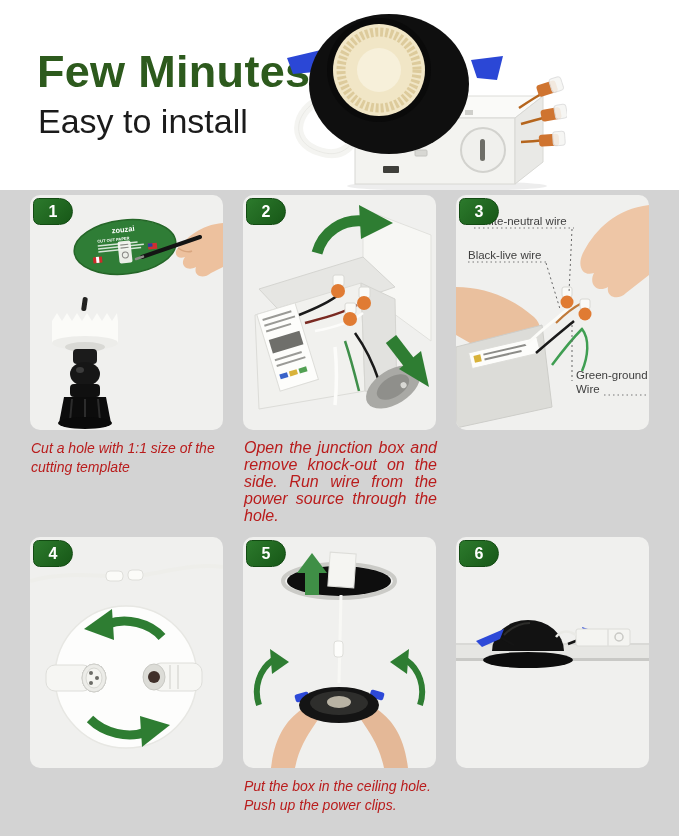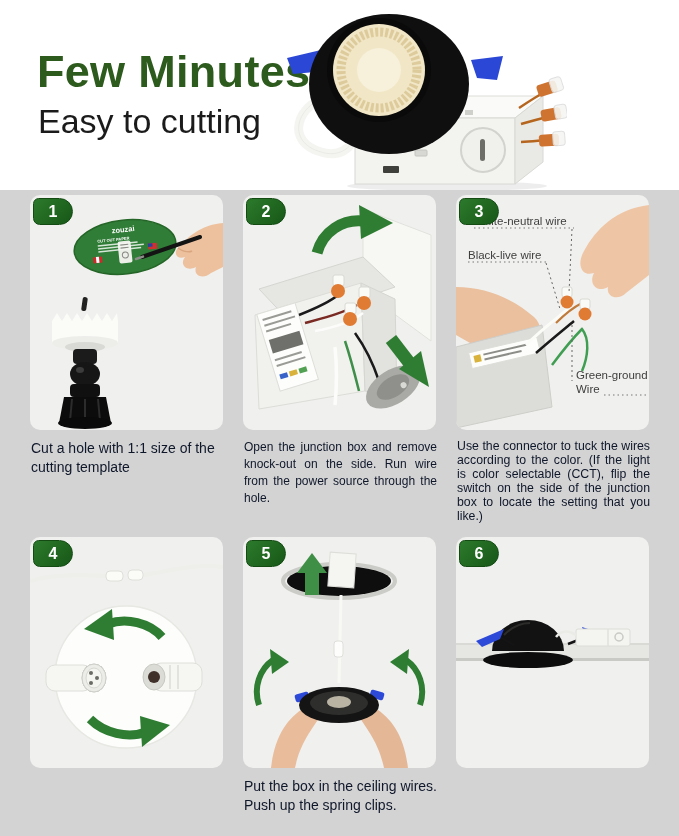--- a/index.html
+++ b/index.html
@@ -15,35 +15,35 @@
               box-sizing:border-box;padding:5px 29px 0 30px;display:grid;
               grid-template-columns:193px 193px 193px;grid-template-rows:342px 299px;column-gap:20px;}
   .step{position:relative;}
   .panel{position:relative;width:193px;background:#f0f0ee;border-radius:10px;overflow:hidden;}
   .row1 .panel{height:235px;}
   .row2 .panel{height:231px;}
   .badge{position:absolute;top:3px;left:3px;width:40px;height:27px;border-radius:6px 14px 14px 7px;
          background:linear-gradient(135deg,#2c7a2c,#175717);border:1px solid #134b13;
          color:#ffffff;font-size:16px;font-weight:bold;display:flex;align-items:center;justify-content:center;
          box-sizing:border-box;z-index:3;}
-  .caption{margin:9px 0 0 1px;width:193px;font-size:14px;line-height:19px;color:#0f172a;}
-  .cap-s2{font-size:12px;line-height:17px;text-align:justify;}
+  .caption{margin:9px 0 0 1px;width:193px;font-size:14px;line-height:19px;color:#b91c1c;font-style:italic;}
+  .cap-s2{font-size:16px;line-height:17px;text-align:justify;}
   .cap-s3{font-size:12.3px;line-height:14px;text-align:justify;}
   svg{display:block;}
   svg text{font-family:"Liberation Sans",sans-serif;}
   .wire-label{font-size:11.5px;fill:#3e3e3e;}
 </style>
 </head>
 <body>
 
 <div class="page">
 
   <div class="header">
     <div class="title">Few Minutes</div>
-    <div class="subtitle">Easy to cutting</div>
+    <div class="subtitle">Easy to install</div>
 
     <svg class="product-photo" width="330" height="190" viewBox="0 0 330 190">
       <g>
         <ellipse cx="210" cy="186" rx="100" ry="5" fill="#000000" opacity="0.07"></ellipse>
         <polygon points="118,118 146,96 306,96 278,118" fill="#fafaf8" stroke="#dcdcd8" stroke-width="1"></polygon>
         <rect x="118" y="118" width="160" height="66" fill="#f3f3f0" stroke="#d8d8d4" stroke-width="1"></rect>
         <polygon points="278,118 306,96 306,162 278,184" fill="#e9e9e6" stroke="#d8d8d4" stroke-width="1"></polygon>
         <circle cx="246" cy="150" r="22" fill="#f0f0ed" stroke="#d2d2ce" stroke-width="2"></circle>
         <rect x="243" y="139" width="5" height="22" rx="2.5" fill="#6e6e68"></rect>
         <rect x="146" y="166" width="16" height="7" rx="1" fill="#3f3f3b"></rect>
@@ -236,21 +236,20 @@
             <text x="12" y="64" class="wire-label">Black-live wire</text>
             <line x1="12" y1="67" x2="92" y2="67" stroke="#777" stroke-width="1" stroke-dasharray="1.5 3"></line>
             <line x1="90" y1="68" x2="104" y2="114" stroke="#666" stroke-width="1" stroke-dasharray="2 3"></line>
             <line x1="116" y1="130" x2="116" y2="186" stroke="#666" stroke-width="1" stroke-dasharray="2 3"></line>
             <text x="120" y="184" class="wire-label">Green-ground</text>
             <text x="120" y="198" class="wire-label">Wire</text>
             <line x1="148" y1="200" x2="193" y2="200" stroke="#777" stroke-width="1" stroke-dasharray="1.5 3"></line>
           </g>
         </svg>
       </div>
-      <div class="caption cap-s3">Use the connector to tuck the wires according to the color. (If the light is color selectable (CCT), flip the switch on the side of the junction box to locate the setting that you like.)</div>
     </div>
 
     <div class="step row2">
       <div class="badge">4</div>
       <div class="panel">
         <svg width="193" height="231" viewBox="0 0 193 231">
           <g>
             <path d="M0,44 C28,36 56,38 76,39" stroke="#eeeeea" stroke-width="4" fill="none"></path>
             <path d="M114,38 C140,34 166,26 193,30" stroke="#eeeeea" stroke-width="4" fill="none"></path>
             <rect x="76" y="34" width="17" height="10" rx="4" fill="#fbfbf8" stroke="#dededa"></rect>
@@ -315,21 +314,21 @@
           <g>
             <path d="M16,168 C10,150 17,132 30,123" stroke="#2e7d32" stroke-width="6" fill="none"></path>
             <polygon points="27,112 46,125 29,137" fill="#2e7d32"></polygon>
           </g>
           <g>
             <path d="M177,168 C183,150 176,132 163,123" stroke="#2e7d32" stroke-width="6" fill="none"></path>
             <polygon points="166,112 147,125 164,137" fill="#2e7d32"></polygon>
           </g>
         </svg>
       </div>
-      <div class="caption">Put the box in the ceiling wires. Push up the spring clips.</div>
+      <div class="caption">Put the box in the ceiling hole. Push up the power clips.</div>
     </div>
 
     <div class="step row2">
       <div class="badge">6</div>
       <div class="panel">
         <svg width="193" height="231" viewBox="0 0 193 231">
           <g>
             <rect x="0" y="108" width="193" height="13" fill="#e6e6e3"></rect>
             <rect x="0" y="121" width="193" height="3" fill="#c9c9c6"></rect>
             <rect x="0" y="106" width="193" height="2" fill="#d9d9d6"></rect>

